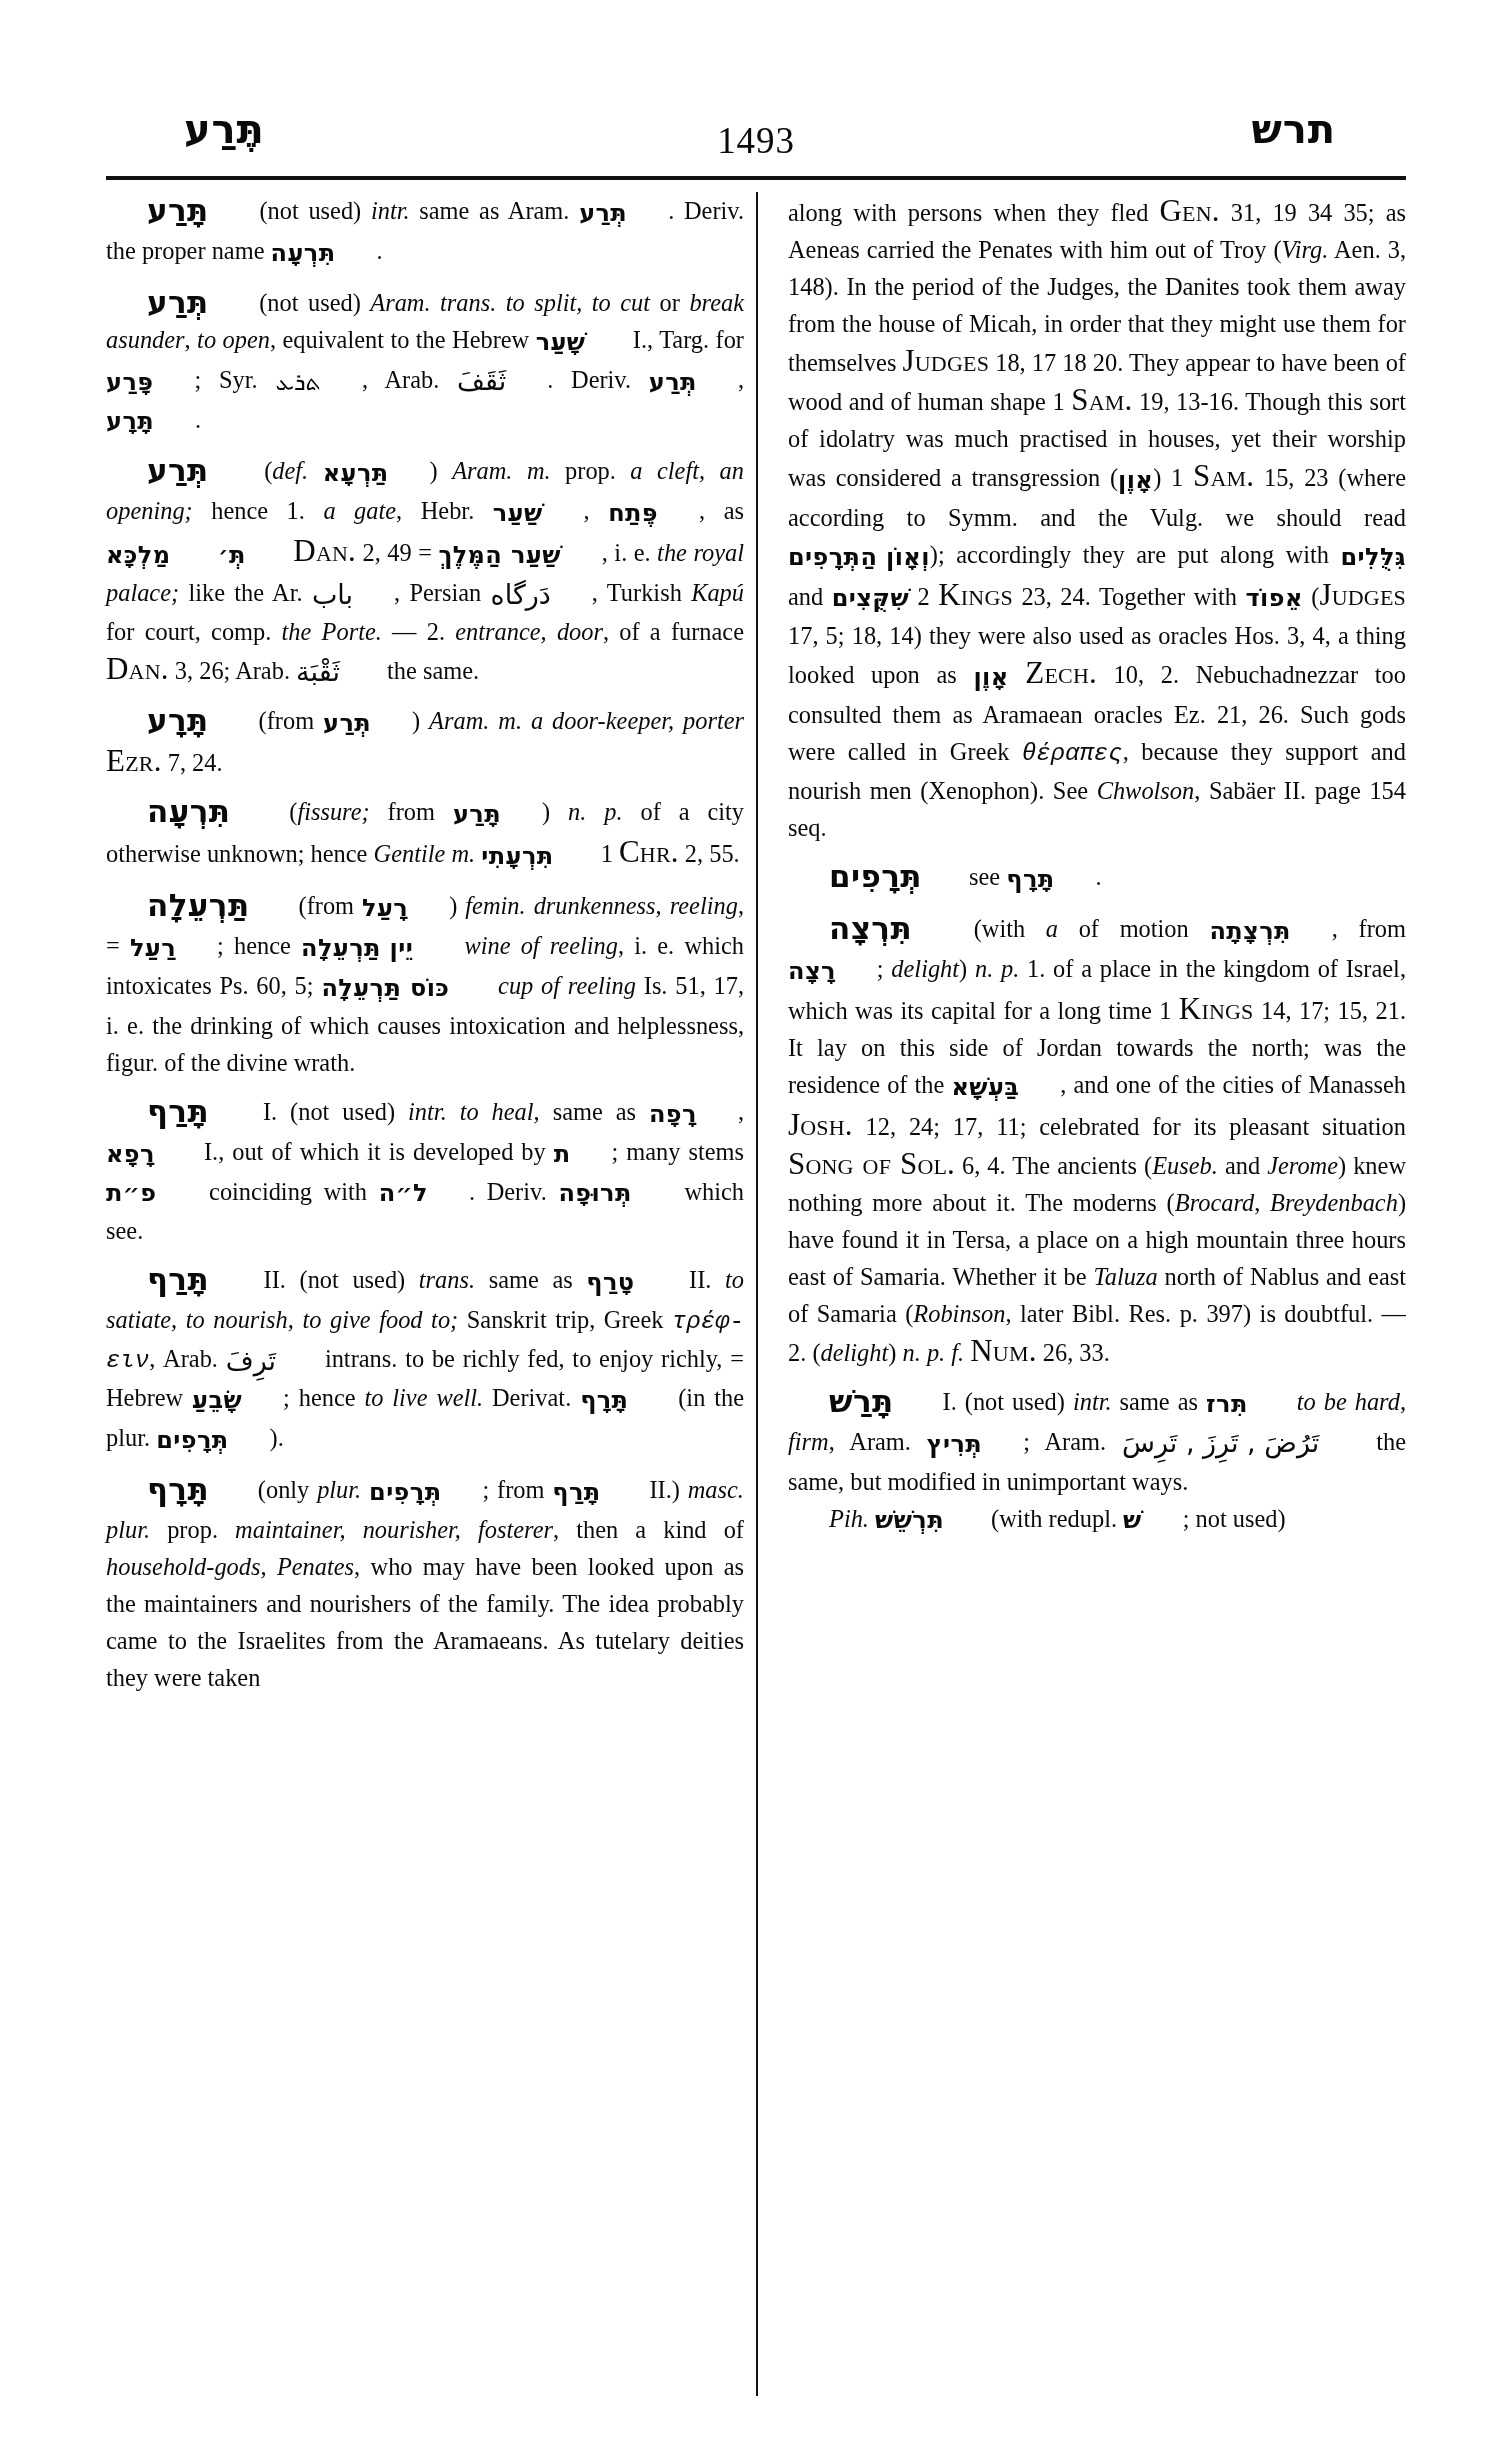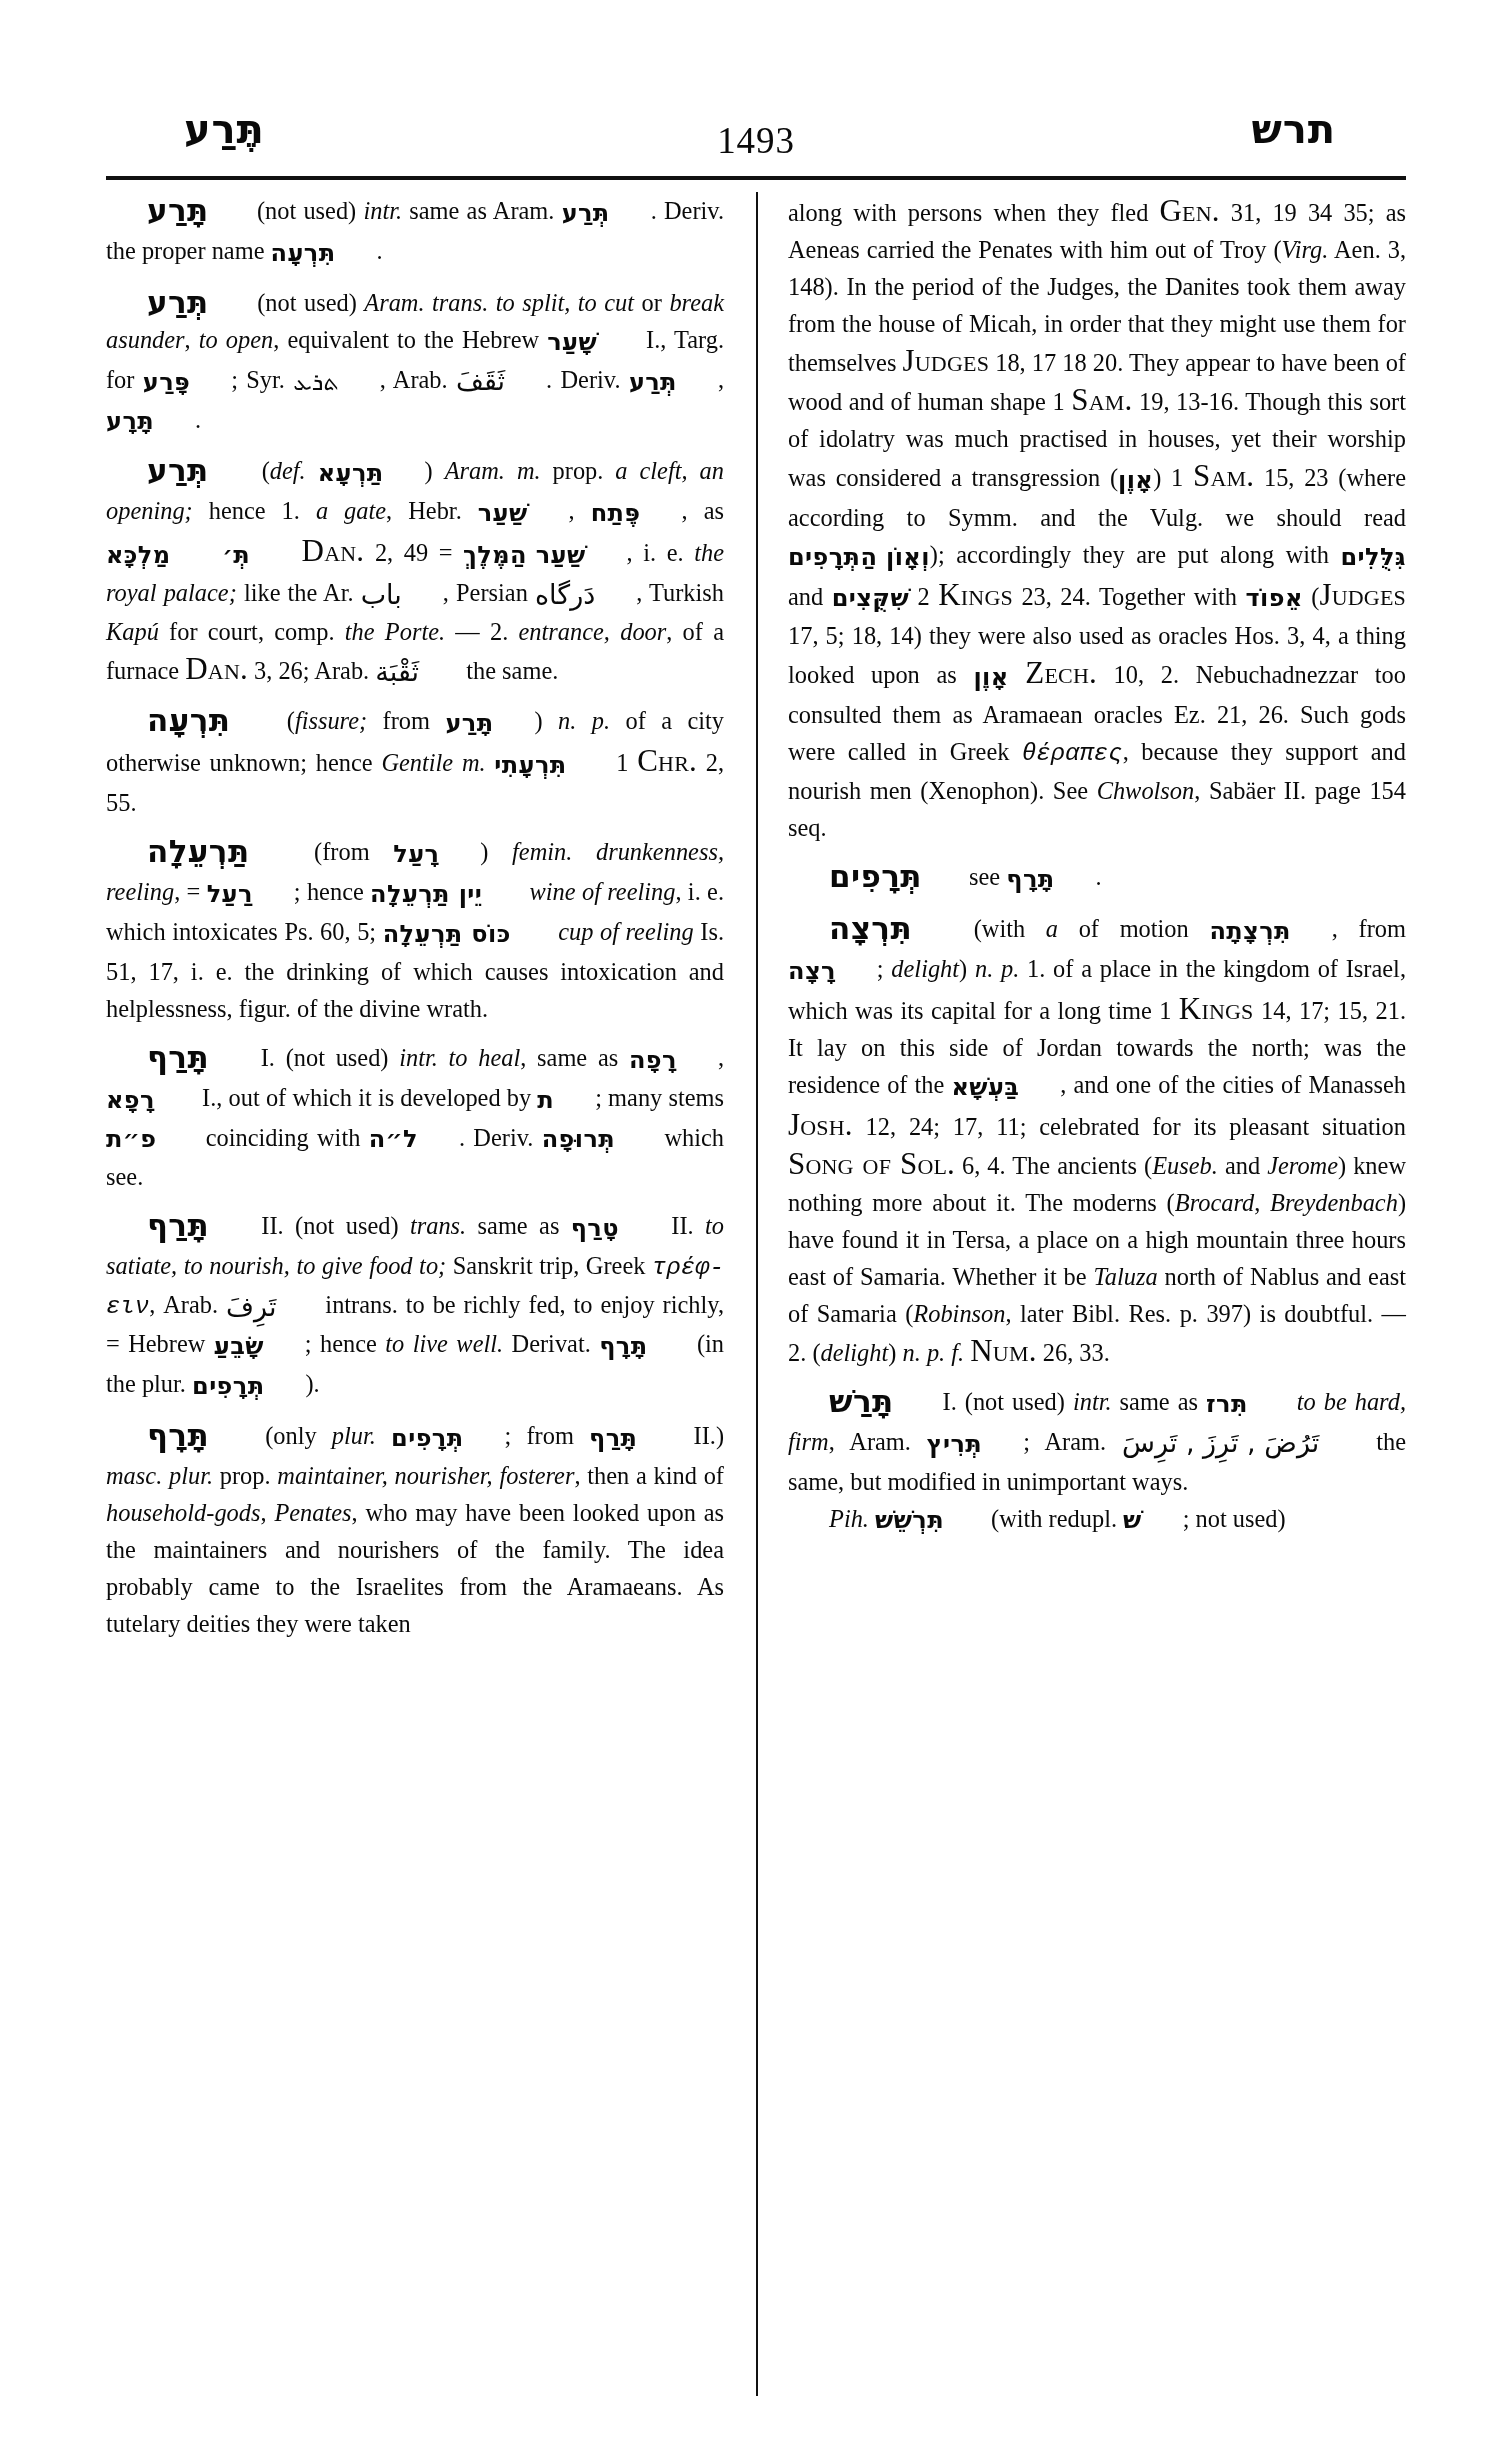--- a/index.html
+++ b/index.html
@@ -64,21 +64,21 @@
   }
   .col{
     width:50%;
     box-sizing:border-box;
     font-size:24.4px;
     line-height:37px;
     text-align:justify;
     text-justify:inter-word;
     hyphens:manual;
   }
-  .col.left{ padding-right:32px; }
+  .col.left{ padding-right:12px; }
   .col.right{ padding-left:30px; border-left:2.7px solid #111; }
 
   .entry{ margin:0 0 0 0; }
   .entry + .entry{ margin-top:12px; }
   .entry p{
     margin:0;
     text-indent:0;
   }
   .entry .first{ text-indent:41px; }
 
@@ -144,20 +144,23 @@
       </div>
 
       <div class="entry">
         <p class="first"><span class="heb big">תְּרַע</span><span> (not used) </span><i>Aram. trans. to split, to cut</i><span> or </span><i>break asunder</i><span>, </span><i>to open</i><span>, equivalent to the Hebrew </span><span class="heb sm">שָׁעַר</span><span> I., Targ. for </span><span class="heb sm">פָּרַע</span><span>; Syr. </span><span class="syr">ܬܪܥ</span><span>, Arab. </span><span class="arb">ثَقَفَ</span><span>.  Deriv. </span><span class="heb sm">תְּרַע</span><span>, </span><span class="heb sm">תָּרָע</span><span>.</span></p>
       </div>
 
       <div class="entry">
         <p class="first"><span class="heb big">תְּרַע</span><span> (</span><i>def.</i><span> </span><span class="heb sm">תַּרְעָא</span><span>) </span><i>Aram. m.</i><span> prop. </span><i>a cleft, an opening;</i><span> hence 1. </span><i>a gate</i><span>, Hebr. </span><span class="heb sm">שַׁעַר</span><span>, </span><span class="heb sm">פֶּתַח</span><span>, as </span><span class="heb sm">מַלְכָּא</span><span> </span><span class="heb sm">תְּ׳</span><span> </span><span class="sc">Dan.</span><span> 2, 49 = </span><span class="heb sm">שַׁעַר הַמֶּלֶךְ</span><span>, i. e. </span><i>the royal palace;</i><span> like the Ar. </span><span class="arb">باب</span><span>, Persian </span><span class="arb">دَرگاه</span><span>, Turkish </span><i>Kapú</i><span> for court, comp. </span><i>the Porte.</i><span> — 2. </span><i>entrance, door</i><span>, of a furnace </span><span class="sc">Dan.</span><span> 3, 26; Arab. </span><span class="arb">ثَقْبَة</span><span> the same.</span></p>
       </div>
 
+      <div class="entry">
+        <p class="first"><span class="heb big">תָּרָע</span><span> (from </span><span class="heb sm">תְּרַע</span><span>) </span><i>Aram. m.</i><span> </span><i>a door-keeper, porter</i><span> </span><span class="sc">Ezr.</span><span> 7, 24.</span></p>
+      </div>
 
       <div class="entry">
         <p class="first"><span class="heb big">תִּרְעָה</span><span> (</span><i>fissure;</i><span> from </span><span class="heb sm">תָּרַע</span><span>) </span><i>n. p.</i><span> of a city otherwise unknown; hence </span><i>Gentile m.</i><span> </span><span class="heb sm">תִּרְעָתִי</span><span> 1 </span><span class="sc">Chr.</span><span> 2, 55.</span></p>
       </div>
 
       <div class="entry">
         <p class="first"><span class="heb big">תַּרְעֵלָה</span><span> (from </span><span class="heb sm">רָעַל</span><span>) </span><i>femin. drunkenness, reeling</i><span>, = </span><span class="heb sm">רַעַל</span><span>; hence </span><span class="heb sm">יֵין תַּרְעֵלָה</span><span> </span><i>wine of reeling</i><span>, i. e. which intoxicates Ps. 60, 5; </span><span class="heb sm">כּוֹס תַּרְעֵלָה</span><span> </span><i>cup of reeling</i><span> Is. 51, 17, i. e. the drinking of which causes intoxication and helplessness, figur. of the divine wrath.</span></p>
       </div>
 
       <div class="entry">

